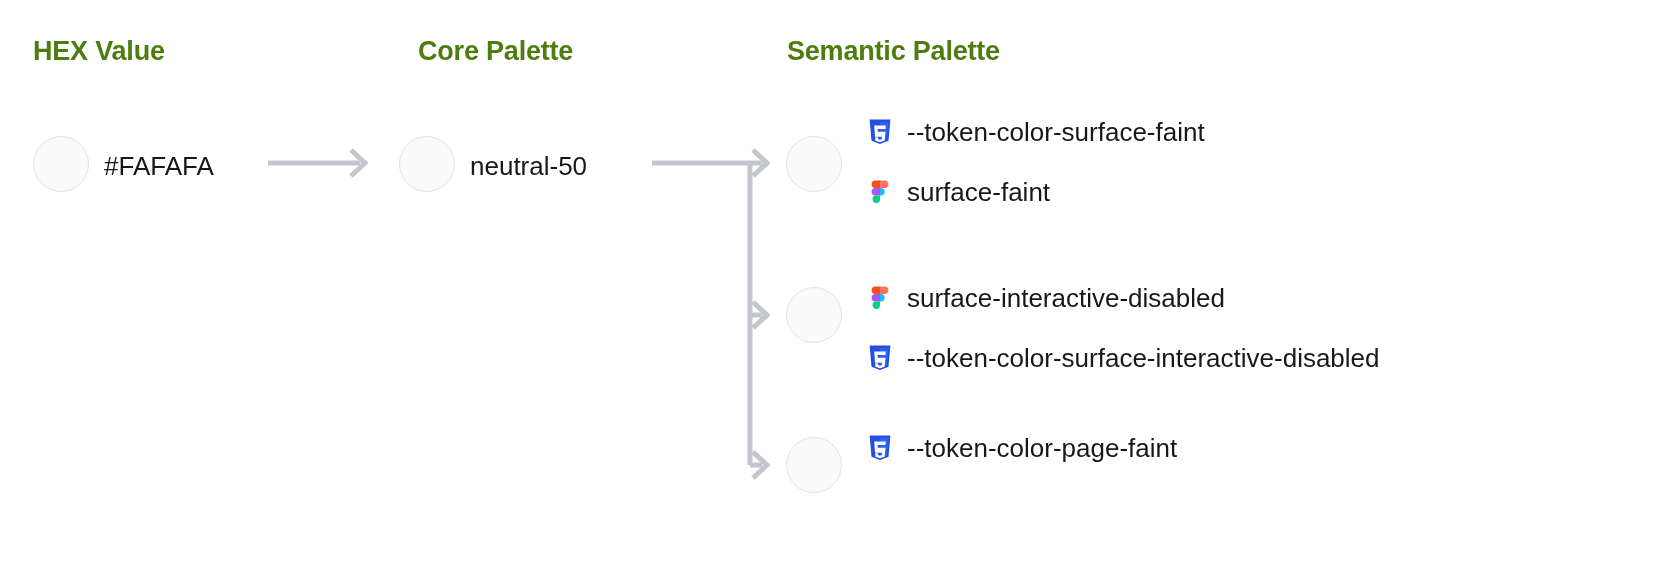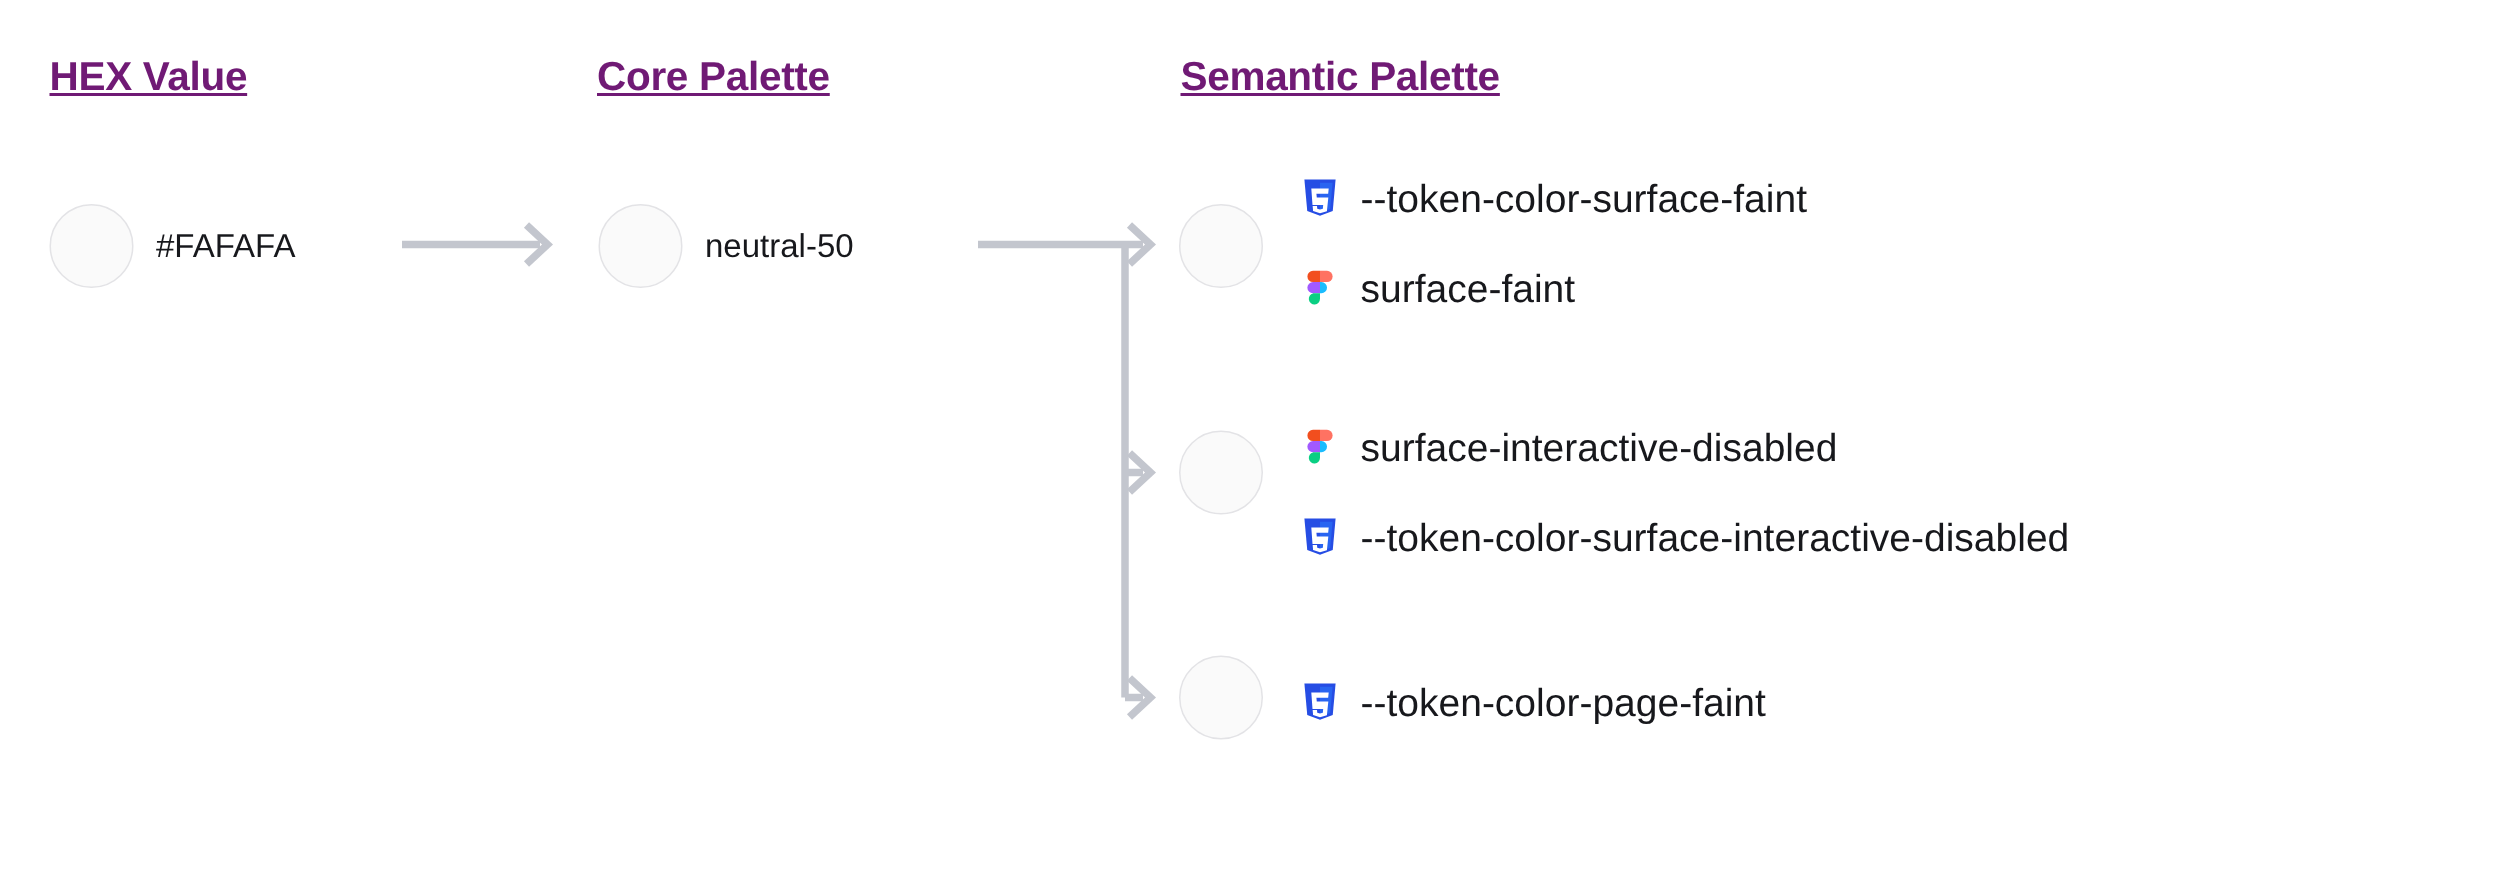--- a/index.html
+++ b/index.html
@@ -17,48 +17,47 @@
     color: #111111;
     overflow: hidden;
   }
 
   
   .col-heading {
     position: absolute;
     font-size: 27px;
     font-weight: 700;
     letter-spacing: -0.2px;
-    color: #701a75;
+    color: #4d7c0f;
     white-space: nowrap;
     line-height: 1;
-    text-decoration: underline;
   }
   #heading-hex      { left: 33px;  top: 38px; }
-  #heading-core     { left: 398px; top: 38px; }
+  #heading-core     { left: 418px; top: 38px; }
   #heading-semantic { left: 787px; top: 38px; text-align: center; }
 
   
   .swatch {
     position: absolute;
     width: 56px;
     height: 56px;
     border-radius: 50%;
     background: #fafafa;
     border: 1px solid #e3e3e6;
   }
   #swatch-hex  { left: 33px;  top: 136px; }
   #swatch-core { left: 399px; top: 136px; }
   #swatch-sem-0 { left: 786px; top: 136px; }
   #swatch-sem-1 { left: 786px; top: 287px; }
   #swatch-sem-2 { left: 786px; top: 437px; }
 
   
   .value-label {
     position: absolute;
-    font-size: 22px;
+    font-size: 26px;
     font-weight: 400;
     color: #17181c;
     white-space: nowrap;
     line-height: 1;
   }
   #label-hex  { left: 104px; top: 153px; }
   #label-core { left: 470px; top: 153px; }
 
   
   #connectors {
@@ -70,21 +69,21 @@
     pointer-events: none;
   }
 
   
   .token-group {
     position: absolute;
     left: 866px;
   }
   #token-group-0 { top: 102px; text-align: right; }
   #token-group-1 { top: 268px; }
-  #token-group-2 { top: 438px; }
+  #token-group-2 { top: 418px; }
 
   .token-line {
     display: flex;
     align-items: center;
     height: 60px;
     gap: 13px;
   }
   .token-text {
     font-size: 26px;
     font-weight: 400;

